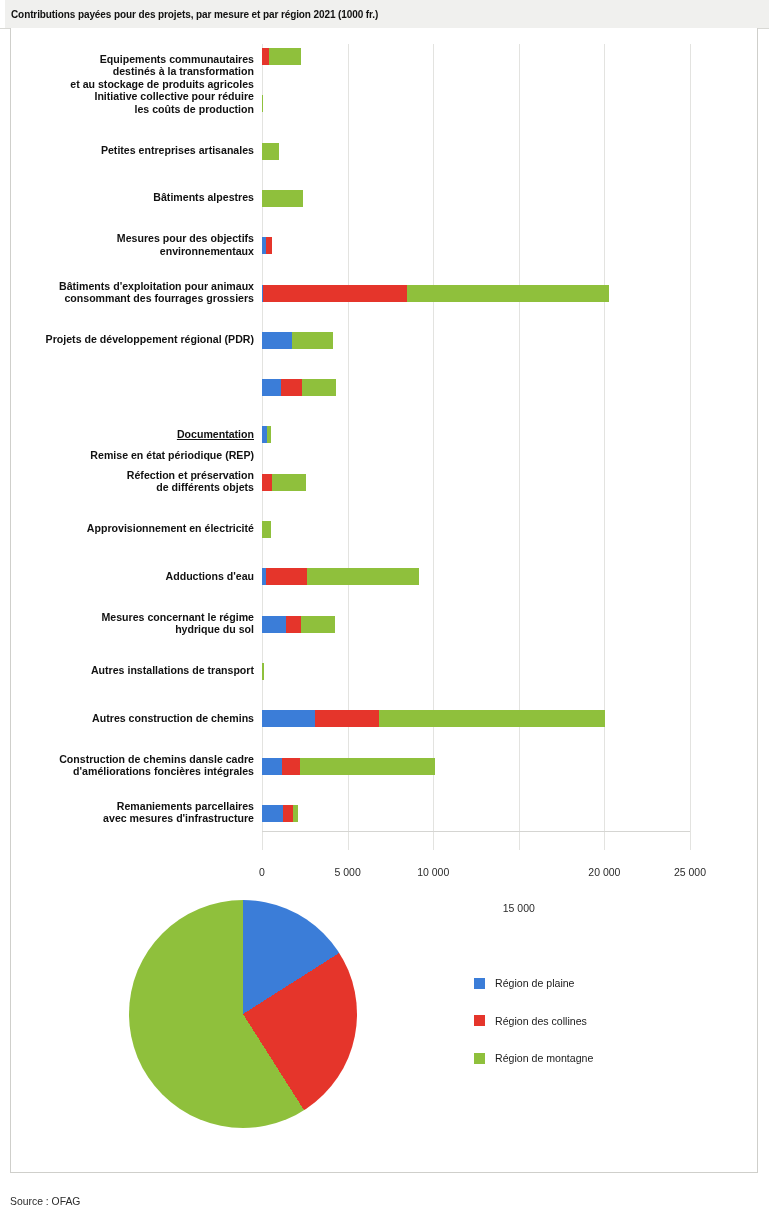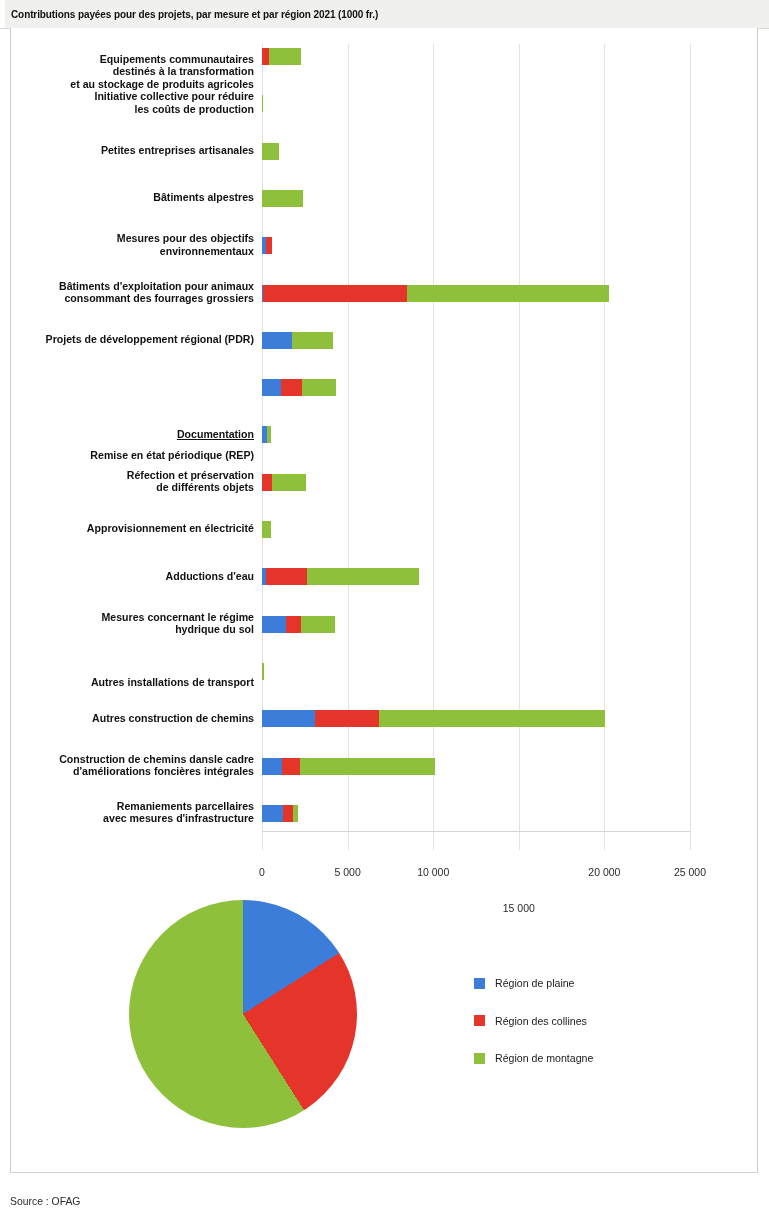--- a/index.html
+++ b/index.html
@@ -171,21 +171,21 @@
         <div class="seg" style="background: rgb(229, 53, 43); left: 3.9376px; width: 40.7456px;"></div>
         <div class="seg" style="background: rgb(143, 192, 60); left: 44.6832px; width: 112.307px;"></div>
       </div>
       <div class="cat-label" style="right: 515px; top: 610.7px;">Mesures concernant le régime
 hydrique du sol</div>
       <div class="bar-row" style="left: 262px; top: 615.6px; width: 428px;">
         <div class="seg" style="background: rgb(59, 125, 216); left: 0px; width: 23.968px;"></div>
         <div class="seg" style="background: rgb(229, 53, 43); left: 23.968px; width: 15.2368px;"></div>
         <div class="seg" style="background: rgb(143, 192, 60); left: 39.2048px; width: 33.7264px;"></div>
       </div>
-      <div class="cat-label" style="right: 515px; top: 664.2px; margin-top: 12px;">Autres installations de transport</div>
+      <div class="cat-label" style="right: 515px; top: 664.2px;">Autres installations de transport</div>
       <div class="bar-row" style="left: 262px; top: 662.9px; width: 428px;">
         <div class="seg" style="background: rgb(143, 192, 60); left: 0px; width: 1.8832px;"></div>
       </div>
       <div class="cat-label" style="right: 515px; top: 711.5px;">Autres construction de chemins</div>
       <div class="bar-row" style="left: 262px; top: 710.2px; width: 428px;">
         <div class="seg" style="background: rgb(59, 125, 216); left: 0px; width: 53.4144px;"></div>
         <div class="seg" style="background: rgb(229, 53, 43); left: 53.4144px; width: 63.344px;"></div>
         <div class="seg" style="background: rgb(143, 192, 60); left: 116.758px; width: 226.669px;"></div>
       </div>
       <div class="cat-label" style="right: 515px; top: 752.6px;">Construction de chemins dansle cadre

